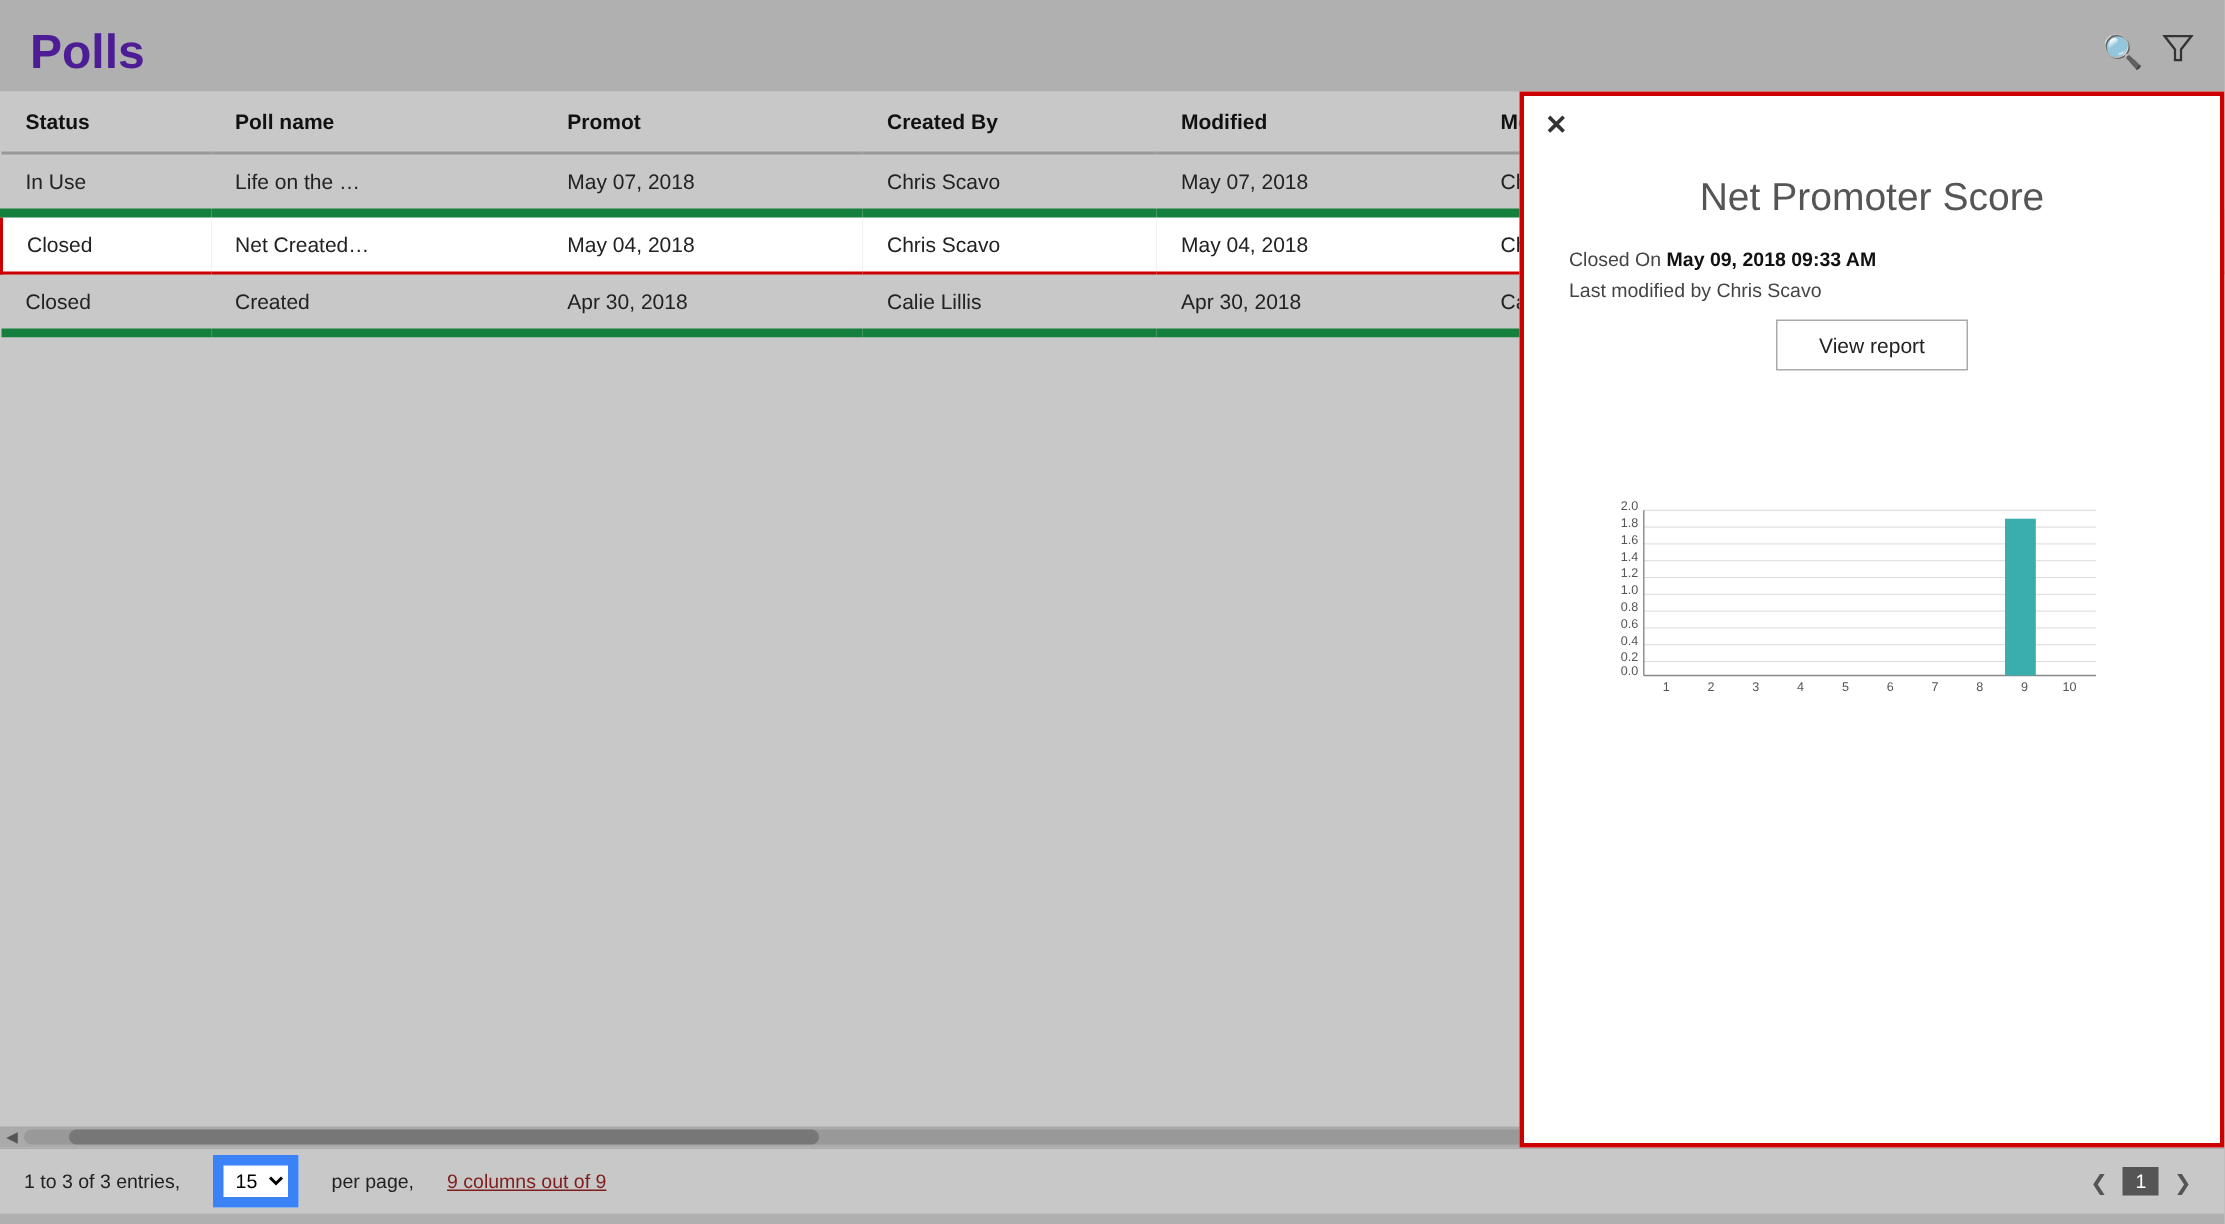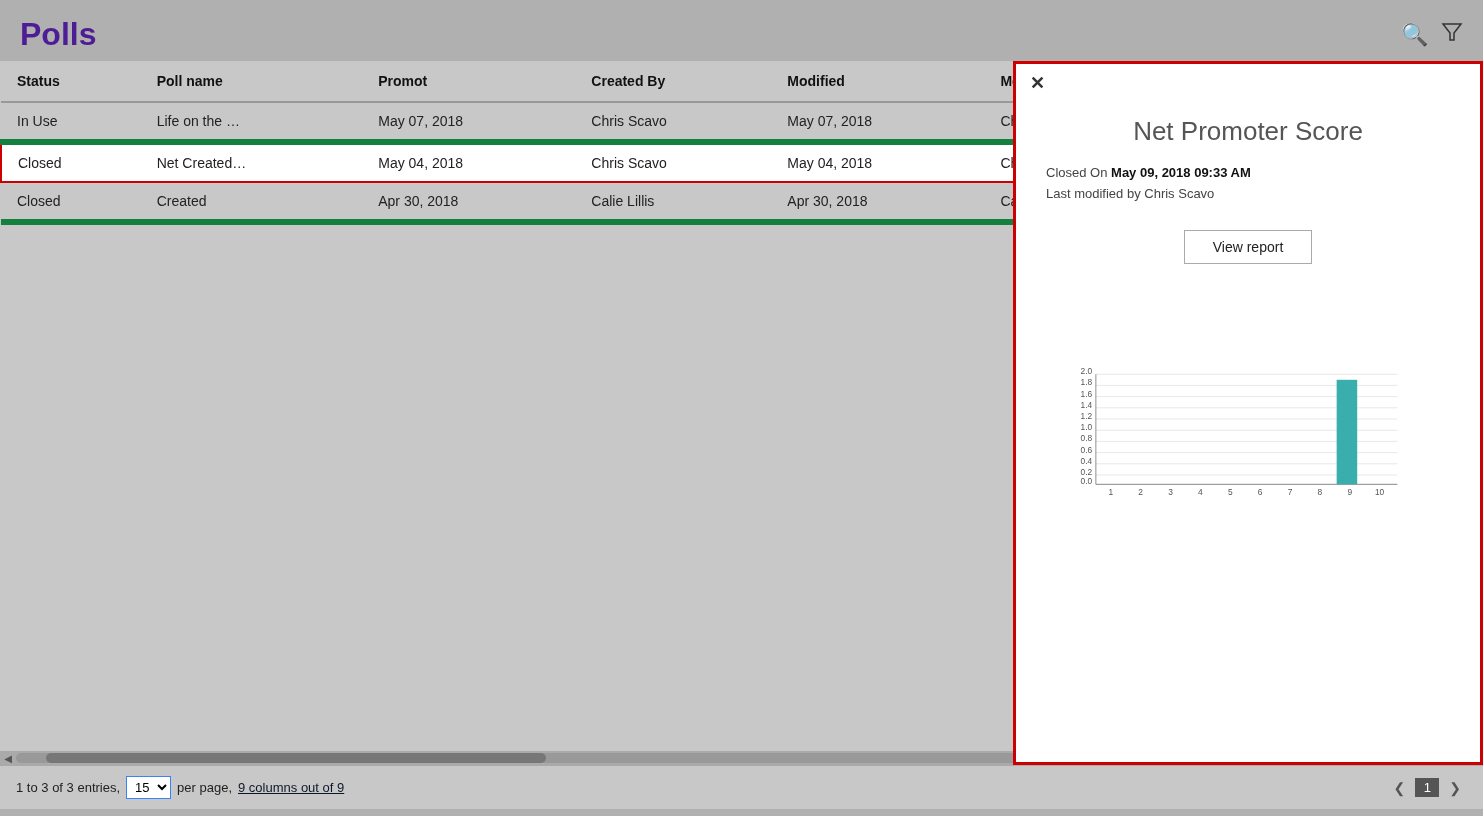--- a/index.html
+++ b/index.html
@@ -144,30 +144,30 @@
       align-items: center;
       justify-content: space-between;
       padding: 0 16px;
       border-top: 1px solid #aaa;
       font-size: 13px;
       color: #222;
     }
     .footer-left {
       display: flex;
       align-items: center;
-      gap: 6px;
+      gap: 22px;
     }
     .footer-select {
-      border: 1px solid #3b82f6;
+      border: 7px solid #3b82f6;
       background: white;
       padding: 2px 4px;
       font-size: 13px;
     }
     .footer-link {
-      color: #0f172a;
+      color: #7f1d1d;
       text-decoration: underline;
       cursor: pointer;
     }
     .pagination {
       display: flex;
       align-items: center;
       gap: 4px;
     }
     .page-arrow {
       cursor: pointer;
@@ -230,21 +230,21 @@
       margin-bottom: 6px;
     }
     .detail-meta strong {
       font-weight: bold;
       color: #111;
       text-align: center;
     }
 
     .view-report-btn {
       display: block;
-      margin: 29px auto;
+      margin: 12px auto;
       padding: 8px 28px;
       border: 1px solid #aaa;
       background: white;
       font-size: 14px;
       cursor: pointer;
       color: #222;
     }
 
     
     .chart-area {

